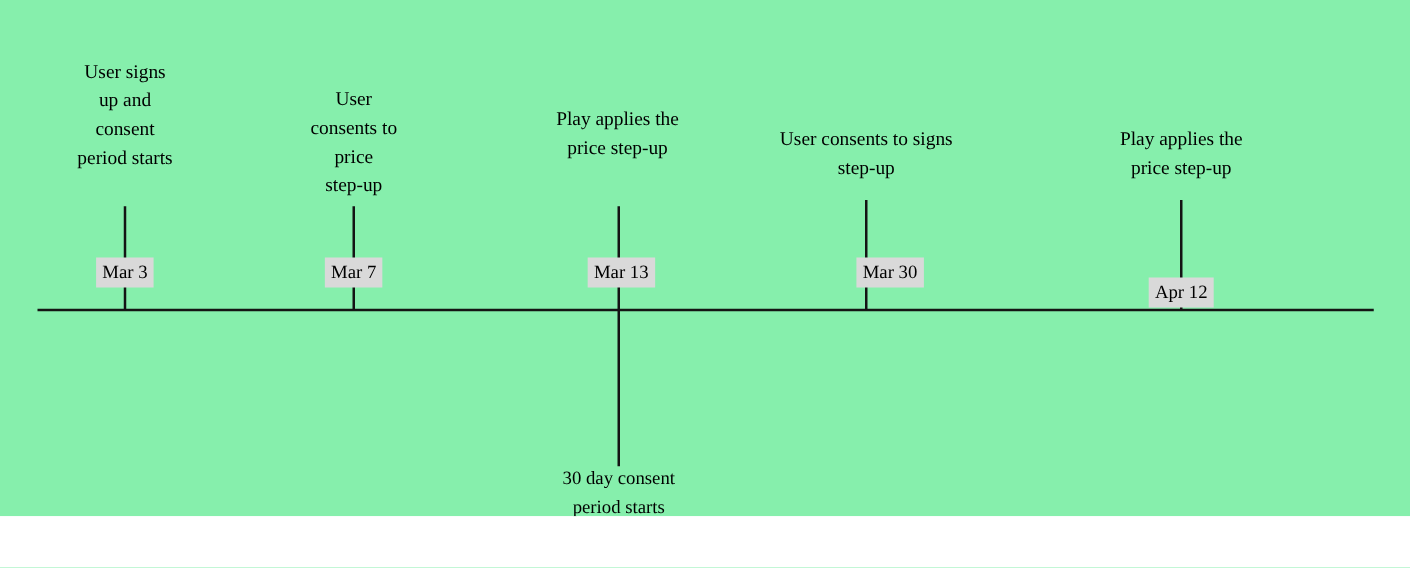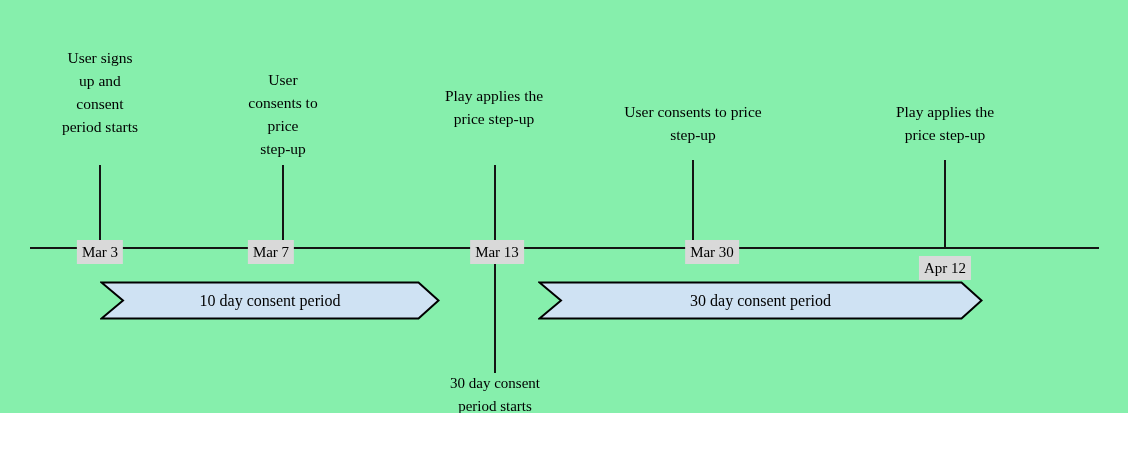--- a/index.html
+++ b/index.html
@@ -37,21 +37,20 @@
   }
   .date-badge {
     position: absolute;
     transform: translateX(-50%);
     background: #d9d9d9;
     font-size: 15px;
     line-height: 20px;
     padding: 2px 5px;
     white-space: nowrap;
     z-index: 2;
-    margin-top: 34px;
   }
   .below-label {
     position: absolute;
     transform: translateX(-50%);
     width: max-content;
     text-align: center;
     font-size: 15px;
     line-height: 23px;
     white-space: pre-line;
   }
@@ -82,46 +81,34 @@
 consent
 period starts</div>
   <div class="tick" style="left:99px; top:165px; height:83px;"></div>
   <div class="date-badge" style="left:100px; top:206px;">Mar 3</div>
 
   <div class="event-label" style="left:283px; top:46px;margin-top:22px;">User
 consents to
 price
 step-up</div>
   <div class="tick" style="left:282px; top:165px; height:83px;"></div>
-  <div class="date-badge" style="left:271px; top:206px;">Mar 7</div>
+  <div class="date-badge" style="left:283px; top:206px;">Mar 7</div>
 
   <div class="event-label" style="left:494px; top:84px;">Play applies the
 price step-up</div>
   <div class="tick" style="left:494px; top:165px; height:208px;"></div>
   <div class="date-badge" style="left:497px; top:206px;">Mar 13</div>
   <div class="below-label" style="left:495px; top:372px;">30 day consent
 period starts</div>
 
-  <div class="event-label" style="left:693px; top:100px;">User consents to price
+  <div class="event-label" style="left:693px; top:100px;">User consents to signs
 step-up</div>
   <div class="tick" style="left:692px; top:160px; height:88px;"></div>
   <div class="date-badge" style="left:712px; top:206px;">Mar 30</div>
 
   <div class="event-label" style="left:945px; top:100px;">Play applies the
 price step-up</div>
   <div class="tick" style="left:944px; top:160px; height:88px;"></div>
   <div class="date-badge" style="left:945px; top:222px;">Apr 12</div>
 
-  <div class="banner" style="left:100px; top:281px; width:340px; height:39px;">
-    <svg width="340" height="39">
-      <polygon points="1.5,1.5 318.5,1.5 338.5,19.5 318.5,37.5 1.5,37.5 23,19.5" fill="#cfe2f3" stroke="#000000" stroke-width="2" stroke-linejoin="miter"></polygon>
-    </svg>
-    <div class="banner-text">10 day consent period</div>
-  </div>
 
-  <div class="banner" style="left:538px; top:281px; width:445px; height:39px;">
-    <svg width="445" height="39">
-      <polygon points="1.5,1.5 423.5,1.5 443.5,19.5 423.5,37.5 1.5,37.5 23,19.5" fill="#cfe2f3" stroke="#000000" stroke-width="2" stroke-linejoin="miter"></polygon>
-    </svg>
-    <div class="banner-text">30 day consent period</div>
-  </div>
 
 </div>
 
 </body></html>

